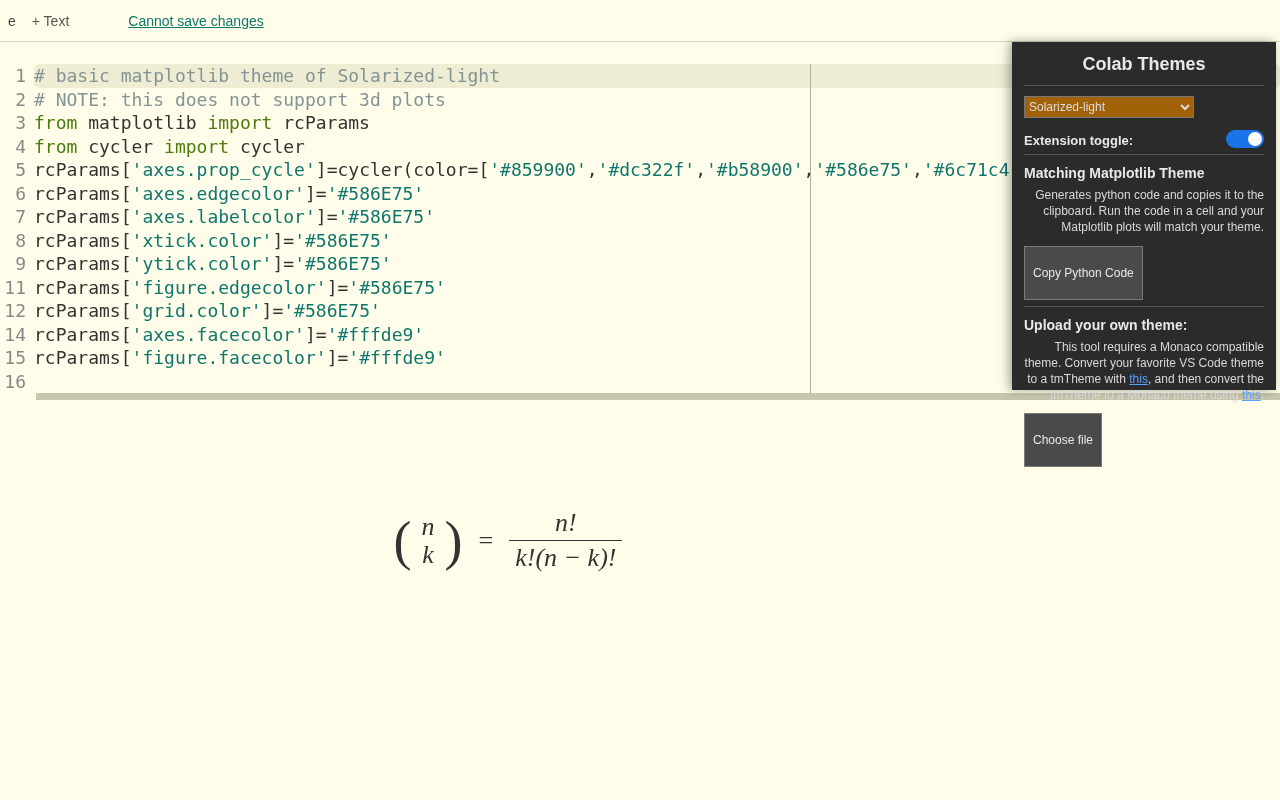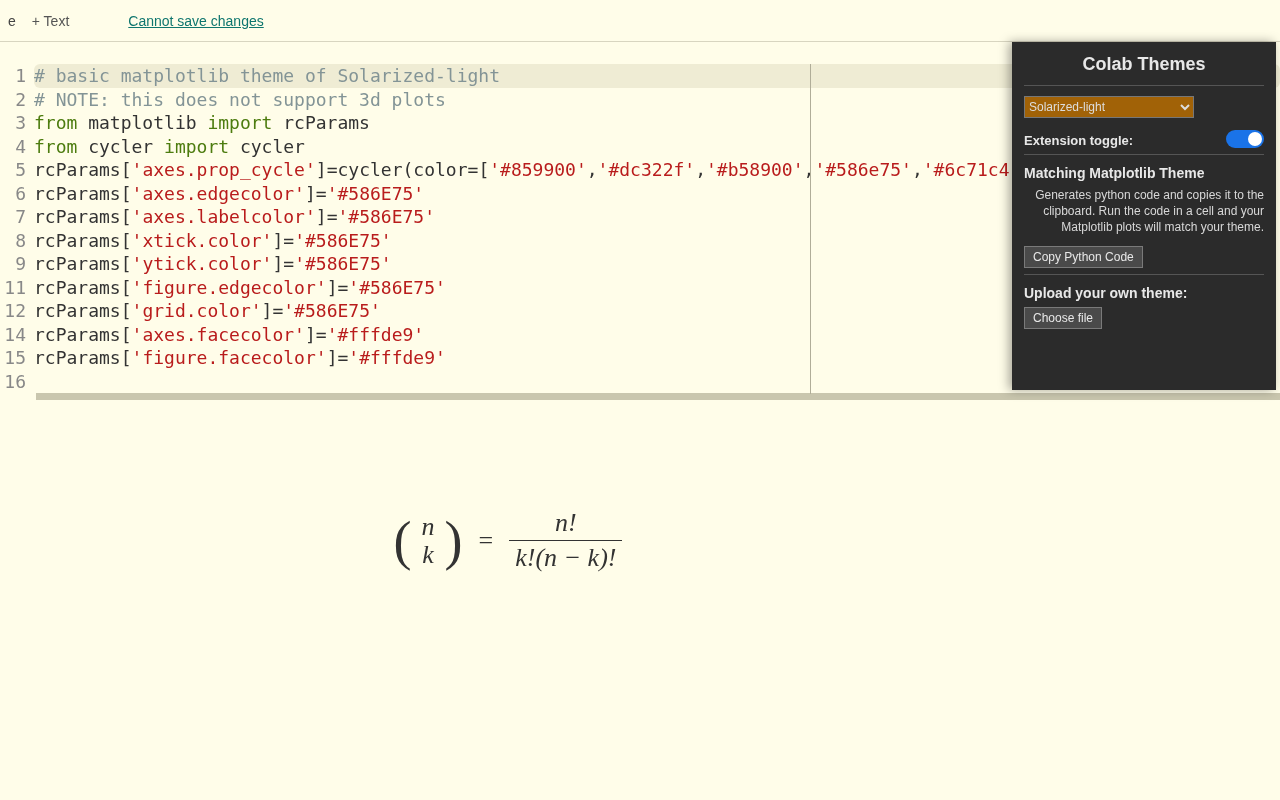--- a/index.html
+++ b/index.html
@@ -47,21 +47,21 @@
     text-align: right;
     padding-right: 8px;
     color: #888;
     user-select: none;
     flex-shrink:0;
   }
   .code { color:#333; flex:1; overflow:hidden;border-radius:6px;}
   .line.hl .code { background: #efecd4; }
   .cmt { color:#839496; }
   .kw  { color:#4d7c0f; }
-  .str { color:#b91c1c; }
+  .str { color:#0f766e; }
   .punc{ color:#333;}
   .eq  { color:#333;}
   .ident{ color:#333;}
   .cursor-bar {
     position:absolute;
     top:0; bottom:6px;
     width:1px;
     background:#b0ad98;
   }
   .hscroll {
@@ -126,21 +126,21 @@
   }
   .panel h2 { font-size:14px; font-weight:600; margin:10px 0 6px;}
   .panel p { font-size:12px; line-height:1.35; color:#d8d8d8; margin-bottom:10px;text-align:right;}
   .panel a { color:#5aa0ff; text-decoration:underline; cursor:pointer;}
   .btn {
     display:inline-block;
     background:#4a4a4a;
     border:1px solid #7a7a7a;
     color:#e8e8e8;
     font-size:12px;
-    padding:3px 8px;
+    padding:19px 8px;
     cursor:pointer;
     text-align:center;
   }
 </style>
 </head>
 <body>
 
 <div class="toolbar">
   <span class="tb-item partial">e</span>
   <span class="tb-item">+ Text</span>
@@ -196,16 +196,19 @@
       <span class="toggle">
           <span class="knob"></span>
         </span>
     </div>
     <hr>
     <h2>Matching Matplotlib Theme</h2>
     <p>Generates python code and copies it to the clipboard. Run the code in a cell and your Matplotlib plots will match your theme.</p>
     <span class="btn">Copy Python Code</span>
     <hr>
     <h2>Upload your own theme:</h2>
+    <p>
+      <span>This tool requires a Monaco compatible theme. Convert your favorite VS Code theme to a tmTheme with </span><a>this</a><span>, and then convert the tmTheme to a Monaco theme using </span><a>this</a><span>.</span>
+    </p>
     <span class="btn">Choose file</span>
   </div>
 
 </div>
 
 </body></html>

